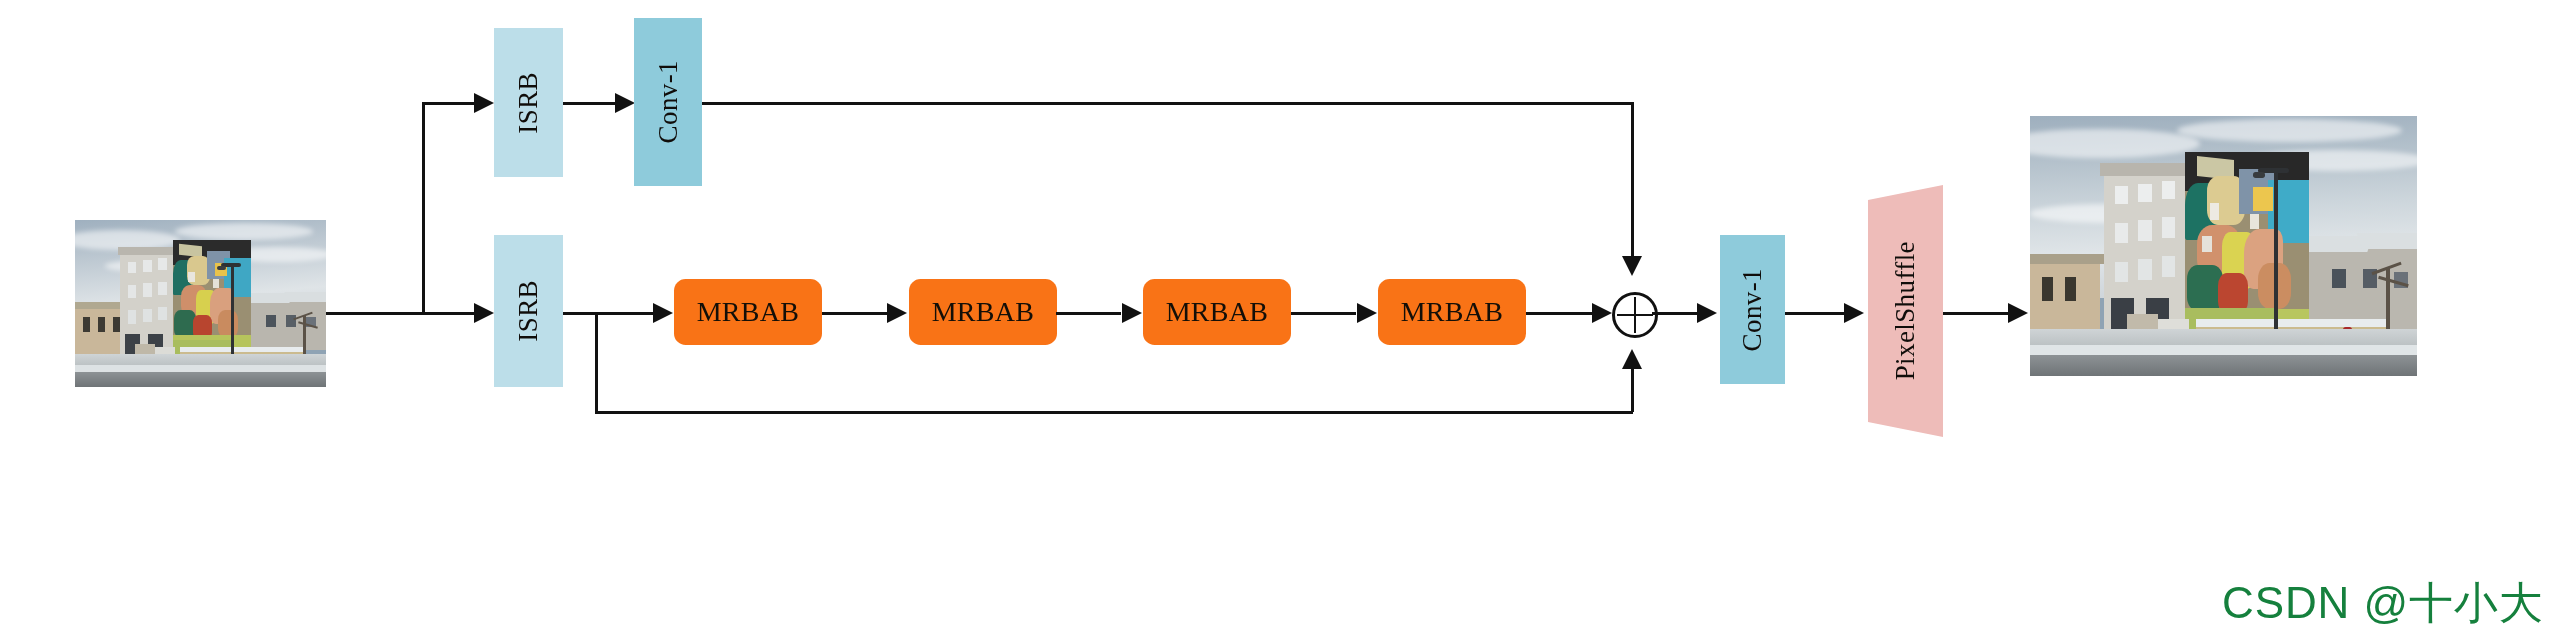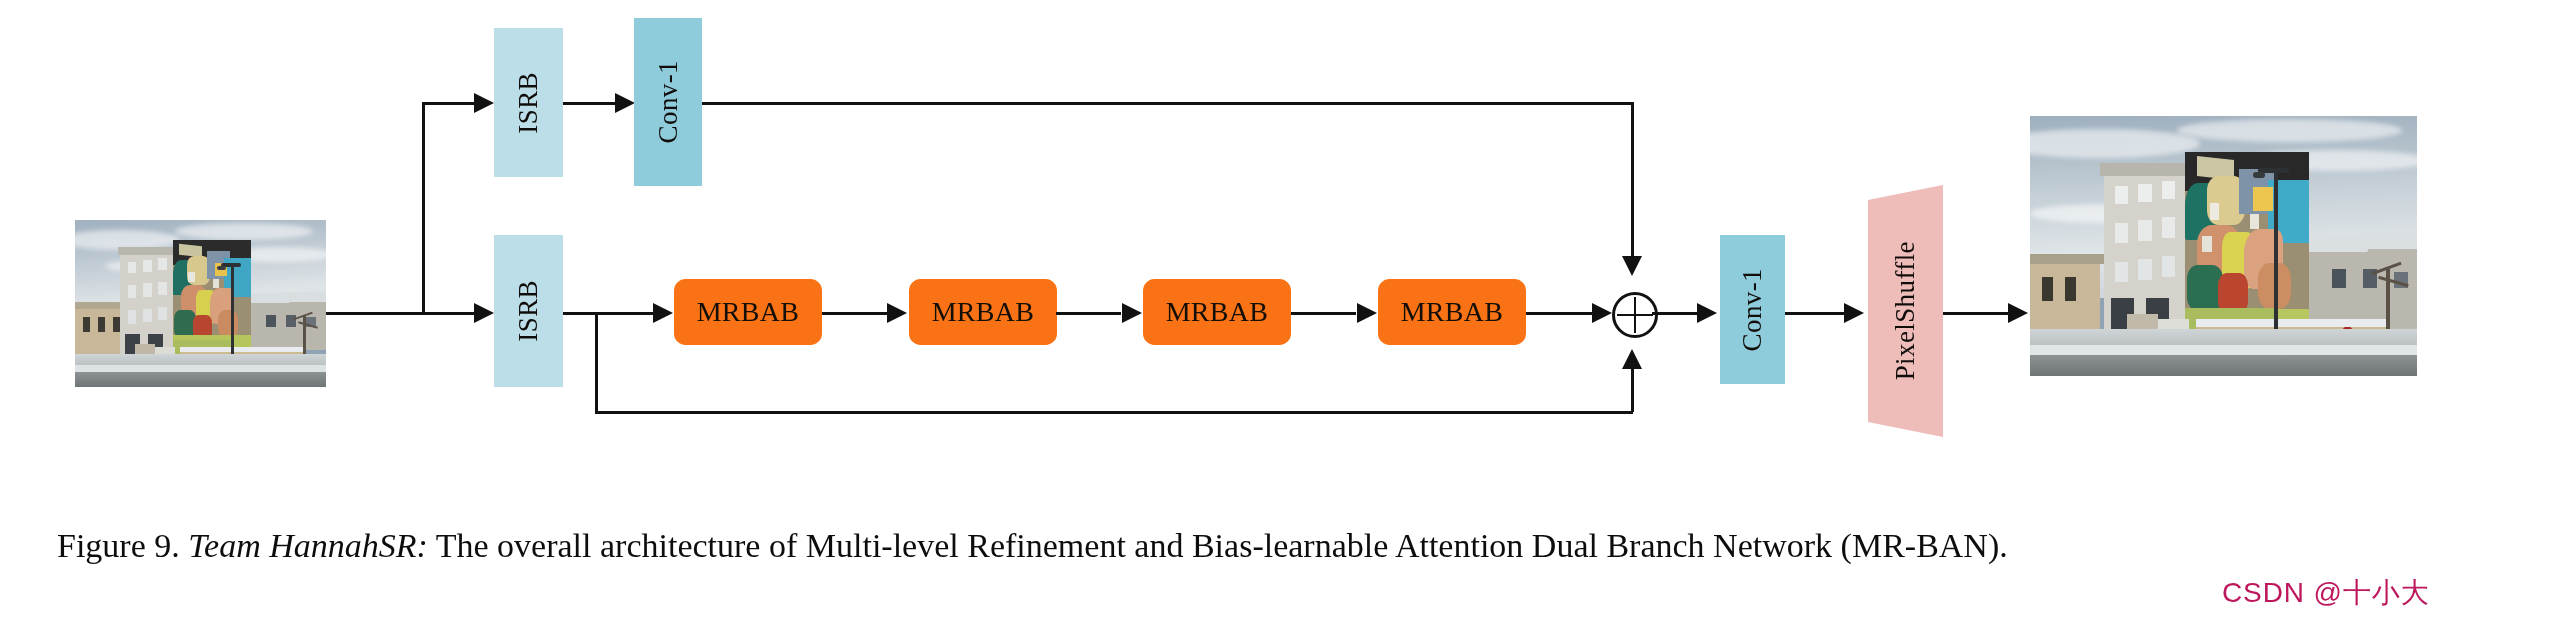--- a/index.html
+++ b/index.html
@@ -97,21 +97,21 @@
     position:absolute;left:57px;top:525px;width:2500px;
     font-family:"Liberation Serif","DejaVu Serif",serif;
     font-size:34px;line-height:42px;color:#0d0d0d;
   }
   #caption .it{font-style:italic;}
 
   
   #watermark{
     position:absolute;left:2222px;top:574px;
     font-family:"Liberation Sans","DejaVu Sans",sans-serif;
-    font-size:28px;color:#be185d;white-space:nowrap;
+    font-size:44px;color:#15803d;white-space:nowrap;
     letter-spacing:0.9px;
   }
 </style>
 </head>
 <body>
 
 <div id="figure">
 
   <div class="photo" style="left:75px;top:220px;width:251px;height:167px;">
     <div class="ph-sky"></div>
@@ -334,22 +334,17 @@
     <div class="ph-tree" style="left:88%;top:58%;width:8%;height:1%;transform:rotate(-20deg);"></div>
     <div class="ph-tree" style="left:90%;top:63%;width:8%;height:1%;transform:rotate(16deg);"></div>
 
     <div class="ph-hydrant" style="left:81%;top:81%;width:2.2%;height:8%;"></div>
 
     <div class="ph-ground" style="height:18%;"></div>
     <div class="ph-road" style="height:8%;"></div>
     <div class="ph-snow" style="left:0;bottom:8%;width:100%;height:4%;background:#e0e5e7;"></div>
   </div>
 
-  <div id="caption">
-    <span>Figure 9.</span>
-    <span class="it">Team HannahSR:</span>
-    <span>The overall architecture of Multi-level Refinement and Bias-learnable Attention Dual Branch Network (MR-BAN).</span>
-  </div>
 
   <div id="watermark">CSDN @十小大</div>
 
 </div>
 
 
 </body></html>

